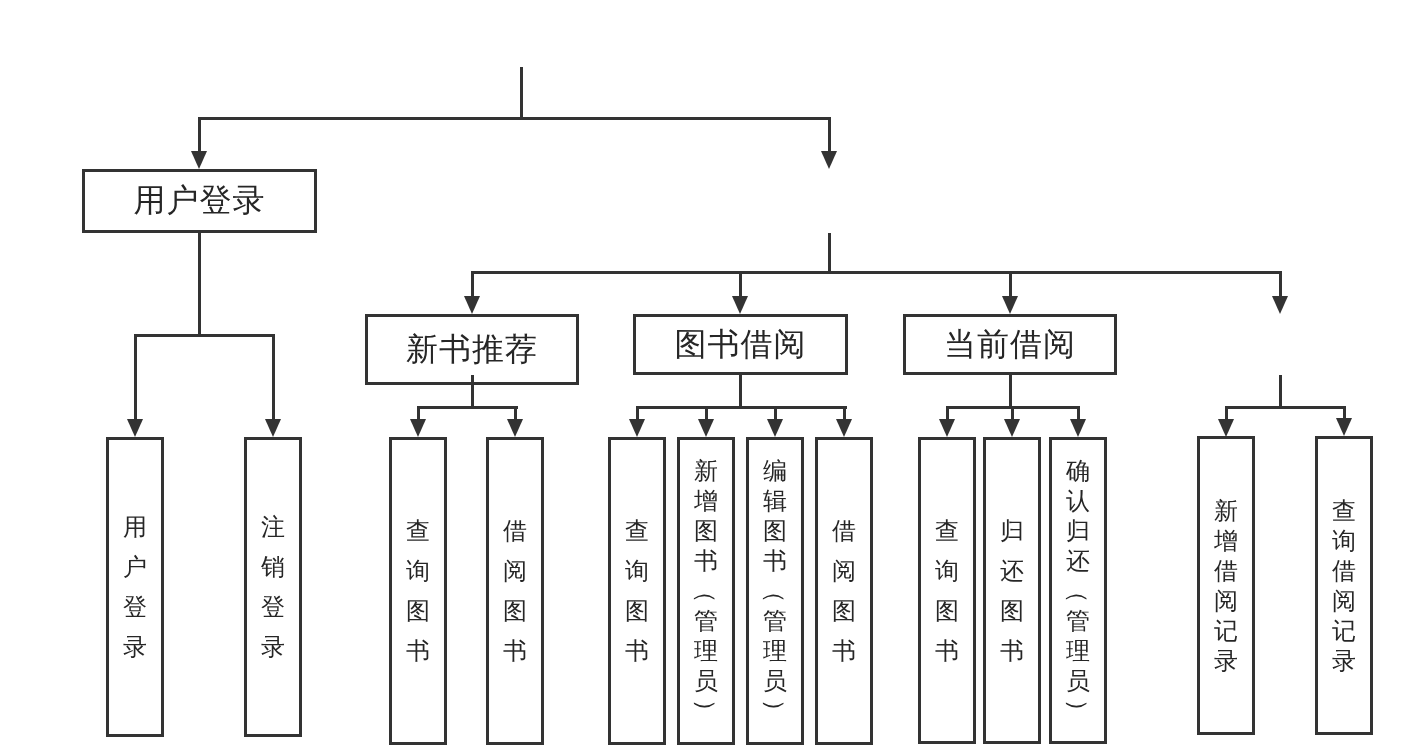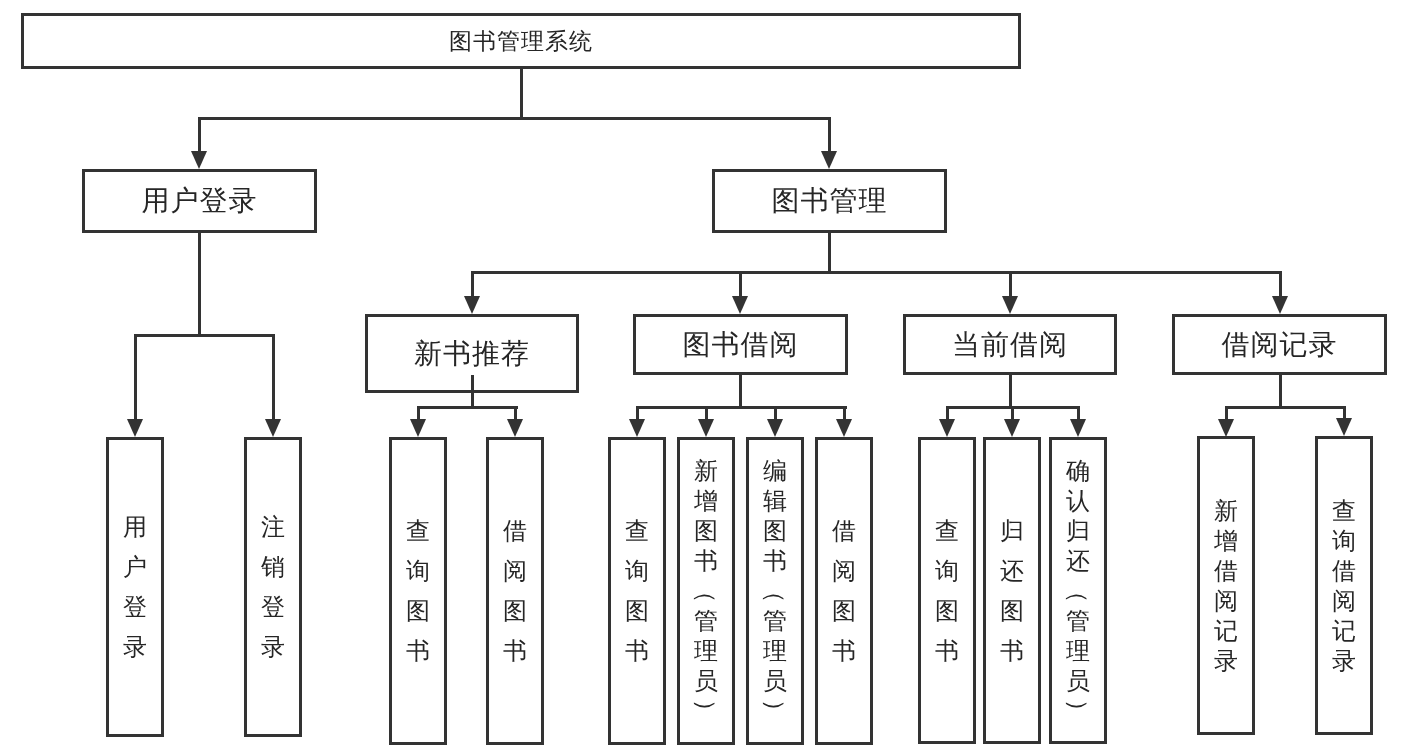--- a/index.html
+++ b/index.html
@@ -4,21 +4,21 @@
 <style>
   html,body{margin:0;padding:0;background:#fff;}
   #canvas{
     position:relative;width:1405px;height:747px;background:#ffffff;overflow:hidden;
     font-family:"Liberation Sans","DejaVu Sans",sans-serif;color:#262626;
   }
   .box{
     position:absolute;box-sizing:border-box;border:3px solid #333333;background:#ffffff;
     display:flex;align-items:center;justify-content:center;
   }
-  .hbox{font-size:28px;letter-spacing:1px;}
+  .hbox{font-size:32px;letter-spacing:1px;}
   .title{font-size:23px;}
   .vbox{flex-direction:column;font-size:24px;text-align:center;}
   .vbox.loose{line-height:40px;}
   .vbox.dense{line-height:30px;}
   .vchar{display:block;}
   .rot{transform:rotate(90deg);}
   .ln{position:absolute;background:#333333;}
   .v{width:3px;}
   .h{height:3px;}
   .arr{
@@ -29,33 +29,30 @@
   .watermark{
     position:absolute;right:10px;bottom:4px;font-size:20px;color:#999999;
     letter-spacing:1px;z-index:5;white-space:nowrap;
   }
 </style>
 </head>
 <body>
 
 <div id="canvas">
 
-  <div class="box hbox title" style="left:21px;top:13px;width:1000px;height:56px;">图书管理系统</div>
 
   <div class="box hbox" style="left:82px;top:169px;width:235px;height:64px;">用户登录</div>
 
-  <div class="box hbox" style="left:712px;top:169px;width:235px;height:64px;">图书管理</div>
-
-  <div class="box hbox" style="left:365px;top:314px;width:214px;height:79px;">新书推荐</div>
+
+  <div class="box hbox" style="left:365px;top:314px;width:214px;height:71px;">新书推荐</div>
 
   <div class="box hbox" style="left:903px;top:314px;width:214px;height:61px;">当前借阅</div>
 
   <div class="box hbox" style="left:633px;top:314px;width:215px;height:61px;">图书借阅</div>
 
-  <div class="box hbox" style="left:1172px;top:314px;width:215px;height:61px;">借阅记录</div>
 
   <div class="box vbox loose" style="left:106px;top:437px;width:58px;height:300px;">
       <span class="vchar">用</span>
       <span class="vchar">户</span>
       <span class="vchar">登</span>
       <span class="vchar">录</span>
     </div>
   <div class="box vbox loose" style="left:244px;top:437px;width:58px;height:300px;">
       <span class="vchar">注</span>
       <span class="vchar">销</span>

